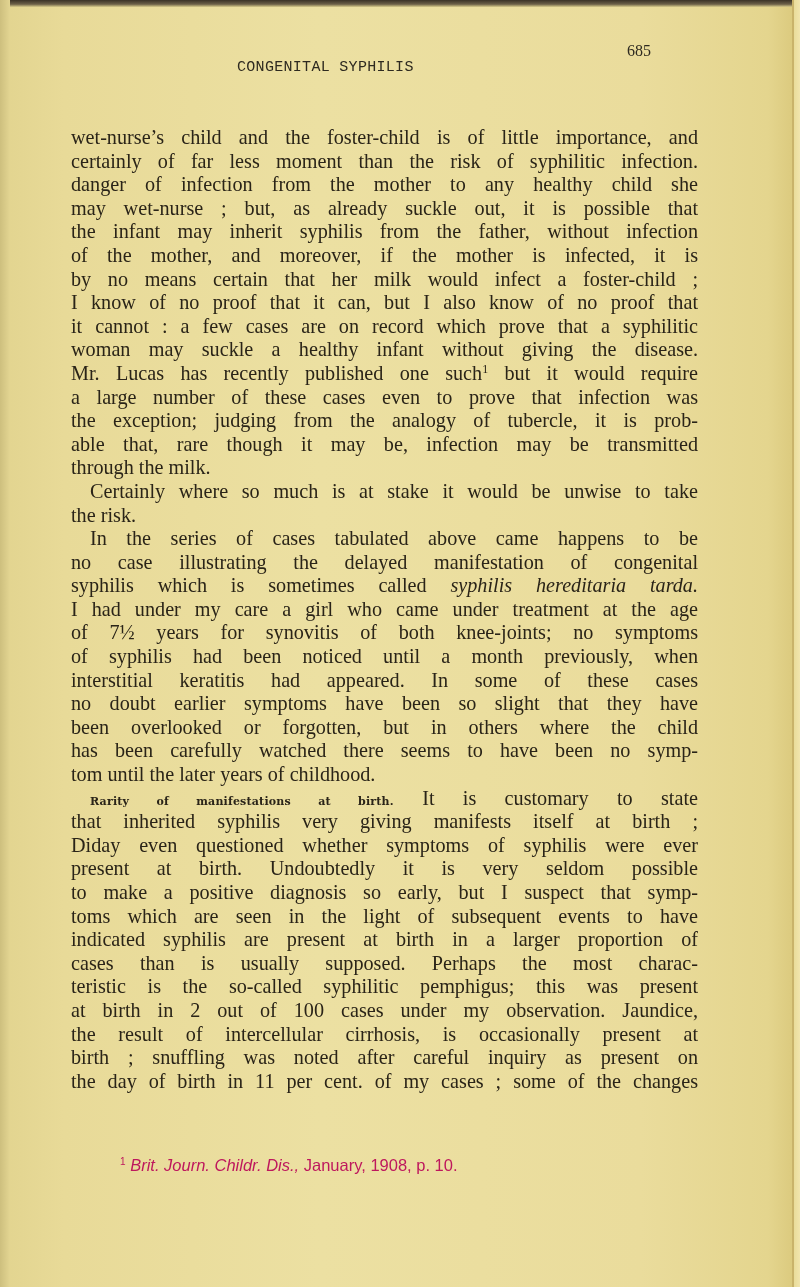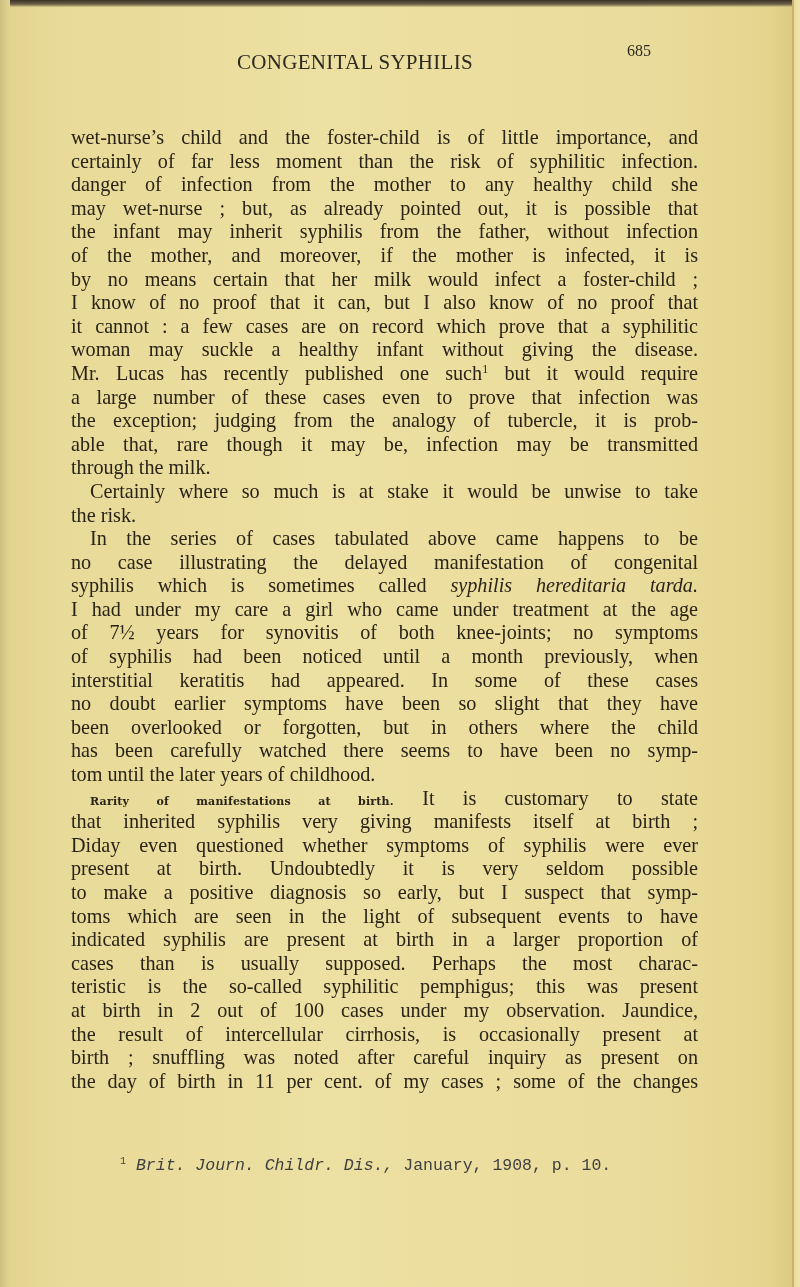--- a/index.html
+++ b/index.html
@@ -10,63 +10,63 @@
     color: #2a2418;
   }
   .top-edge { position: absolute; left: 0; top: 0; width: 800px; height: 7px; background: linear-gradient(180deg, #3a3226 0%, #6c6048 60%, #d8cb8a 100%); }
   .right-edge { position: absolute; right: 6px; top: 0; width: 2px; height: 1287px; background: #c9b36a; }
   .right-edge2 { position: absolute; right: 0; top: 0; width: 6px; height: 1287px; background: linear-gradient(90deg, #e9dc9a, #f1e5ad); }
   .left-edge { position: absolute; left: 0; top: 0; width: 10px; height: 1287px; background: linear-gradient(90deg, #cdbf7e, #e3d592); }
   .header {
     position: absolute; left: 0; top: 40px; width: 800px; height: 30px;
   }
   .running-head {
-    position: absolute; left: 237px; top: 10px;
-    font-family: Liberation Serif, serif; font-size: 21px; letter-spacing: 0.3px; color: #2e2a20;
+    position: absolute; left: 237px; top: 19px;
+    font-family: Liberation Mono, monospace; font-size: 15px; letter-spacing: 0.3px; color: #2e2a20;
   }
   .page-number {
     position: absolute; left: 627px; top: 2px;
     font-family: "Liberation Serif", serif; font-size: 16px; color: #2e2a20;
   }
   .body-text {
     position: absolute; left: 71px; top: 110px; width: 627px;
     font-family: "Liberation Serif", serif; font-size: 20.2px; line-height: 23.6px;
     text-align: justify;
     margin-top: 16px;
   }
   .line { display: block; white-space: nowrap; text-align-last: justify; height: 23.6px; }
   .line.last { text-align-last: left; }
   .indent { padding-left: 19px; }
   i { font-style: italic; }
   .bold-head { font-family: "DejaVu Serif", serif; font-weight: bold; font-size: 11px; letter-spacing: 0.2px; }
   sup { font-size: 12px; vertical-align: 7px; line-height: 0; }
   .footnote {
     position: absolute; left: 120px; top: 1156px;
-    font-family: Liberation Mono, monospace; font-size: 16.5px; color: #404040;
+    font-family: Liberation Sans, sans-serif; font-size: 16.5px; color: #be185d;
   }
   .footnote sup { font-size: 10px; vertical-align: 6px; }
 </style>
 </head>
 <body>
 
 <div class="top-edge"></div>
 <div class="left-edge"></div>
 <div class="right-edge"></div>
 <div class="right-edge2"></div>
 
 <div class="header">
   <span class="running-head">CONGENITAL SYPHILIS</span>
   <span class="page-number">685</span>
 </div>
 
 <div class="body-text">
   <span class="line">wet-nurse’s child and the foster-child is of little importance, and</span>
   <span class="line">certainly of far less moment than the risk of syphilitic infection.</span>
   <span class="line">danger of infection from the mother to any healthy child she</span>
-  <span class="line">may wet-nurse ; but, as already pointed out, it is possible that</span>
+  <span class="line">may wet-nurse ; but, as already suckle out, it is possible that</span>
   <span class="line">the infant may inherit syphilis from the father, without infection</span>
   <span class="line">of the mother, and moreover, if the mother is infected, it is</span>
   <span class="line">by no means certain that her milk would infect a foster-child ;</span>
   <span class="line">I know of no proof that it can, but I also know of no proof that</span>
   <span class="line">it cannot : a few cases are on record which prove that a syphilitic</span>
   <span class="line">woman may suckle a healthy infant without giving the disease.</span>
   <span class="line"><span>Mr. Lucas has recently published one such</span><sup>1</sup> <span>but it would require</span></span>
   <span class="line">a large number of these cases even to prove that infection was</span>
   <span class="line">the exception; judging from the analogy of tubercle, it is prob-</span>
   <span class="line">able that, rare though it may be, infection may be transmitted</span>

